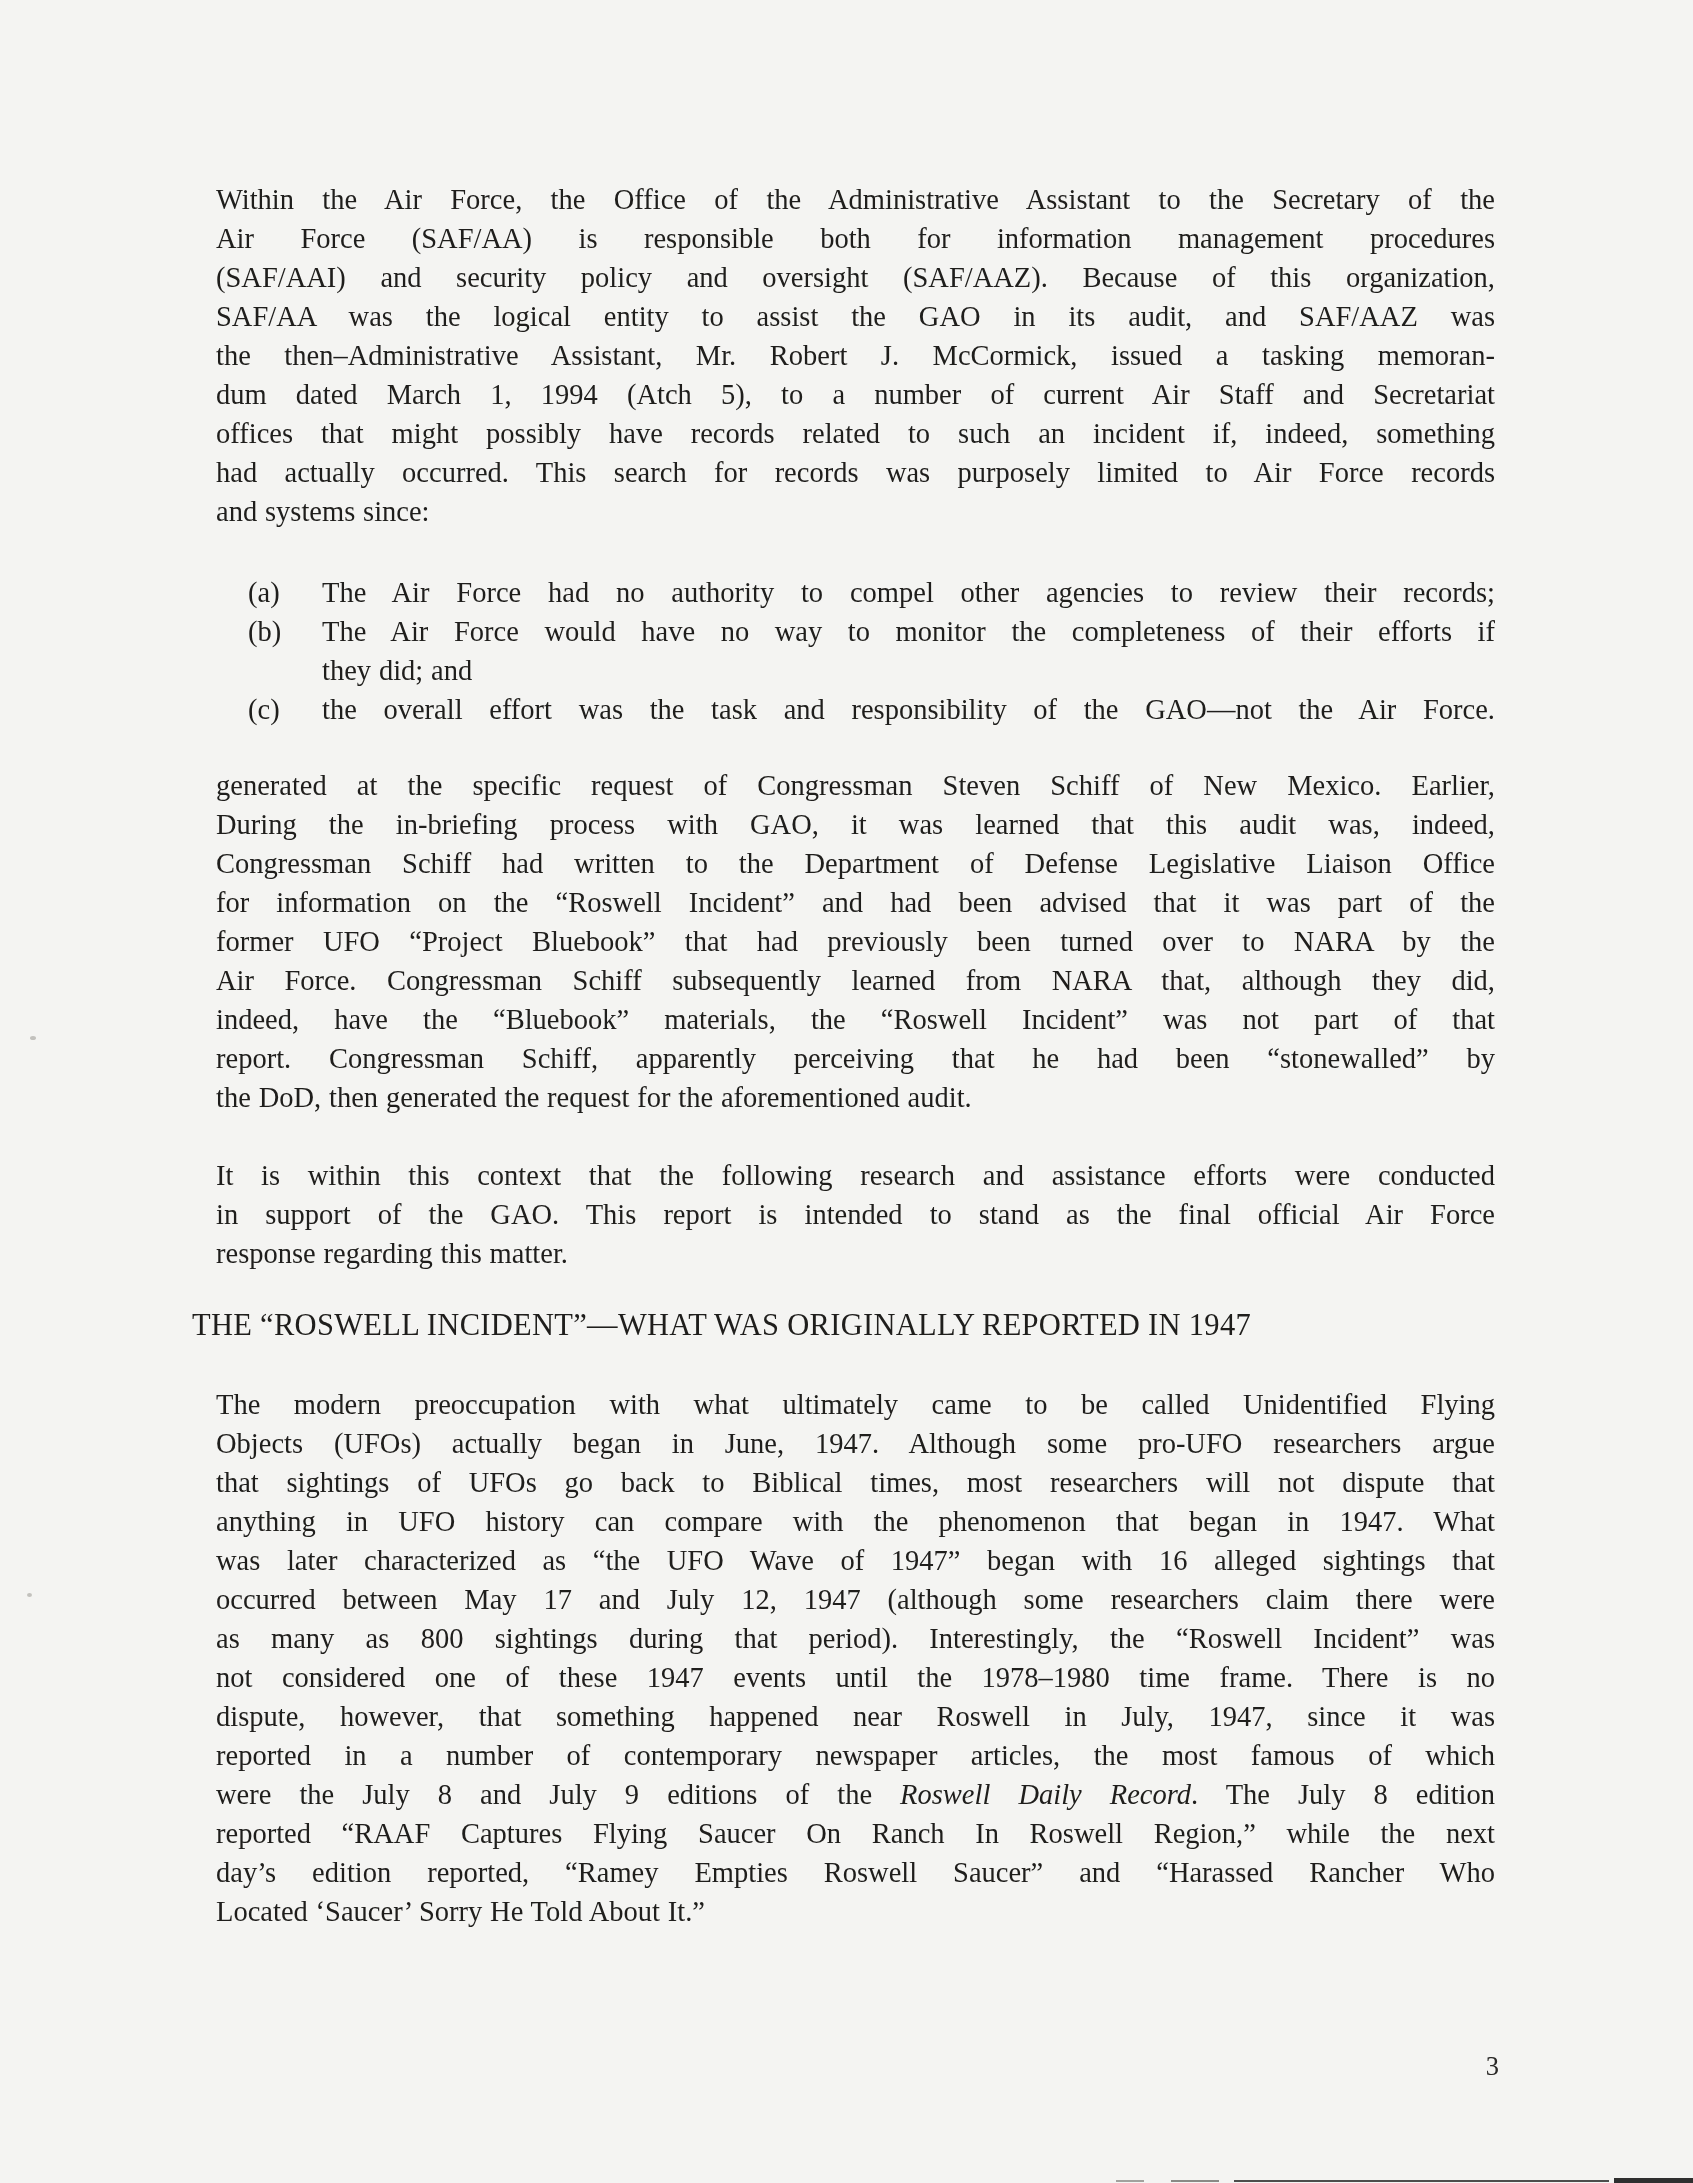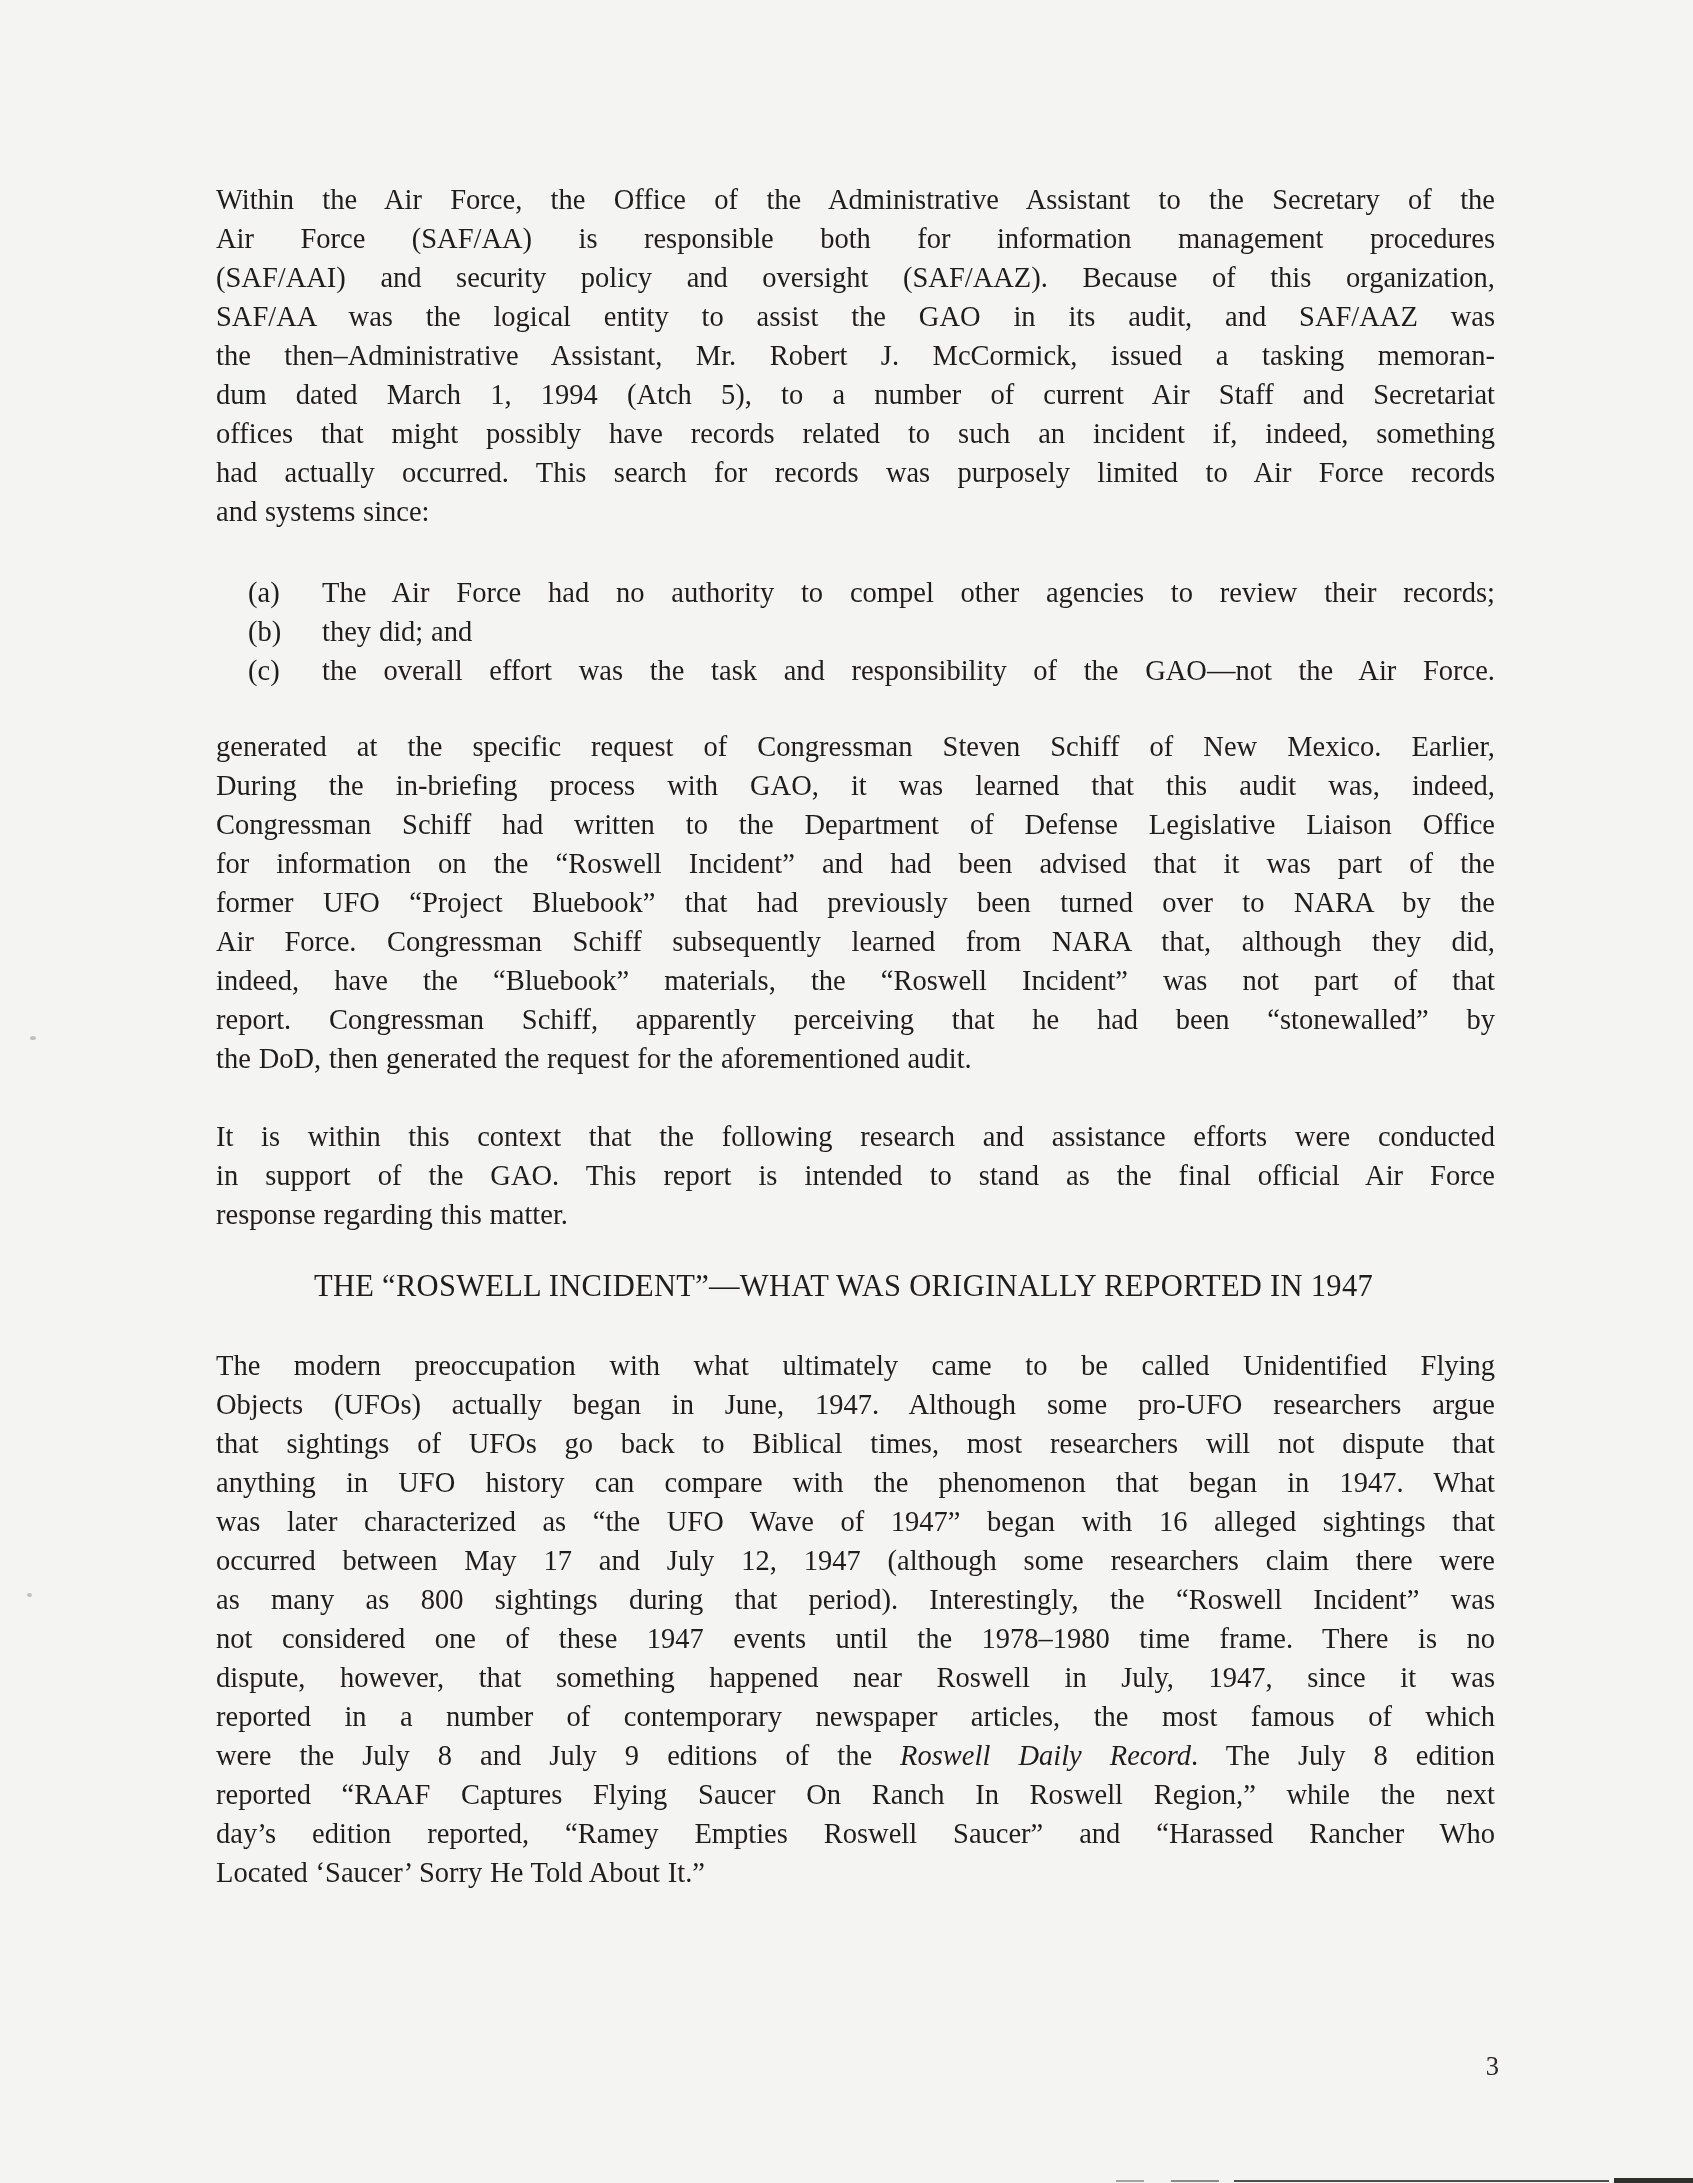--- a/index.html
+++ b/index.html
@@ -36,21 +36,20 @@
     font-size: 28.5px; line-height: 39px;
   }
   .block-p2 { margin-top: 37px; }
   .block-p3 { margin-top: 39px; }
   .heading {
     margin: 32.5px 0 0 0;
     font-size: 30.5px;
     line-height: 39px;
     font-weight: normal;
     letter-spacing: 0.3px;
-    text-align: center;
   }
   .block-p4 { margin-top: 40px; }
   .page-number {
     position: absolute;
     top: 2051px; right: 195px;
     font-size: 26.5px;
     line-height: 30.5px;
     color: #2b2a28;
   }
   
@@ -83,20 +82,21 @@
   <div class="block-list">
     <div class="list-item">
       <span class="marker">(a)</span>
       <div>
           <div class="line j"><span>The Air Force had no authority to compel other agencies to review their records;</span></div>
         </div>
     </div>
     <div class="list-item">
       <span class="marker">(b)</span>
       <div>
+          <div class="line j"><span>The Air Force would have no way to monitor the completeness of their efforts if</span></div>
           <div class="line"><span>they did; and</span></div>
         </div>
     </div>
     <div class="list-item">
       <span class="marker">(c)</span>
       <div>
           <div class="line j"><span>the overall effort was the task and responsibility of the GAO—not the Air Force.</span></div>
         </div>
     </div>
   </div>

